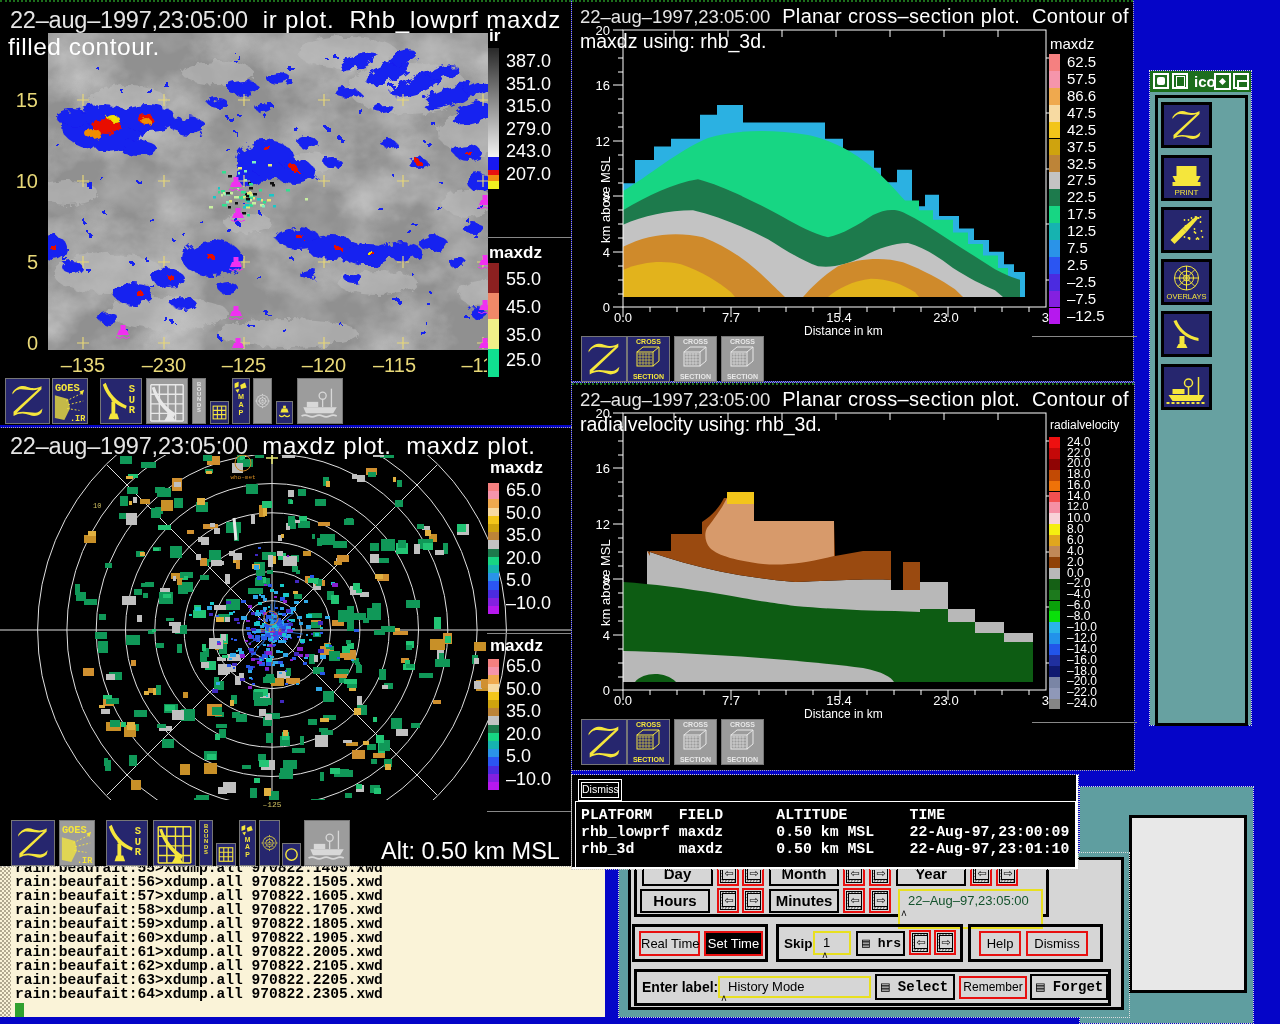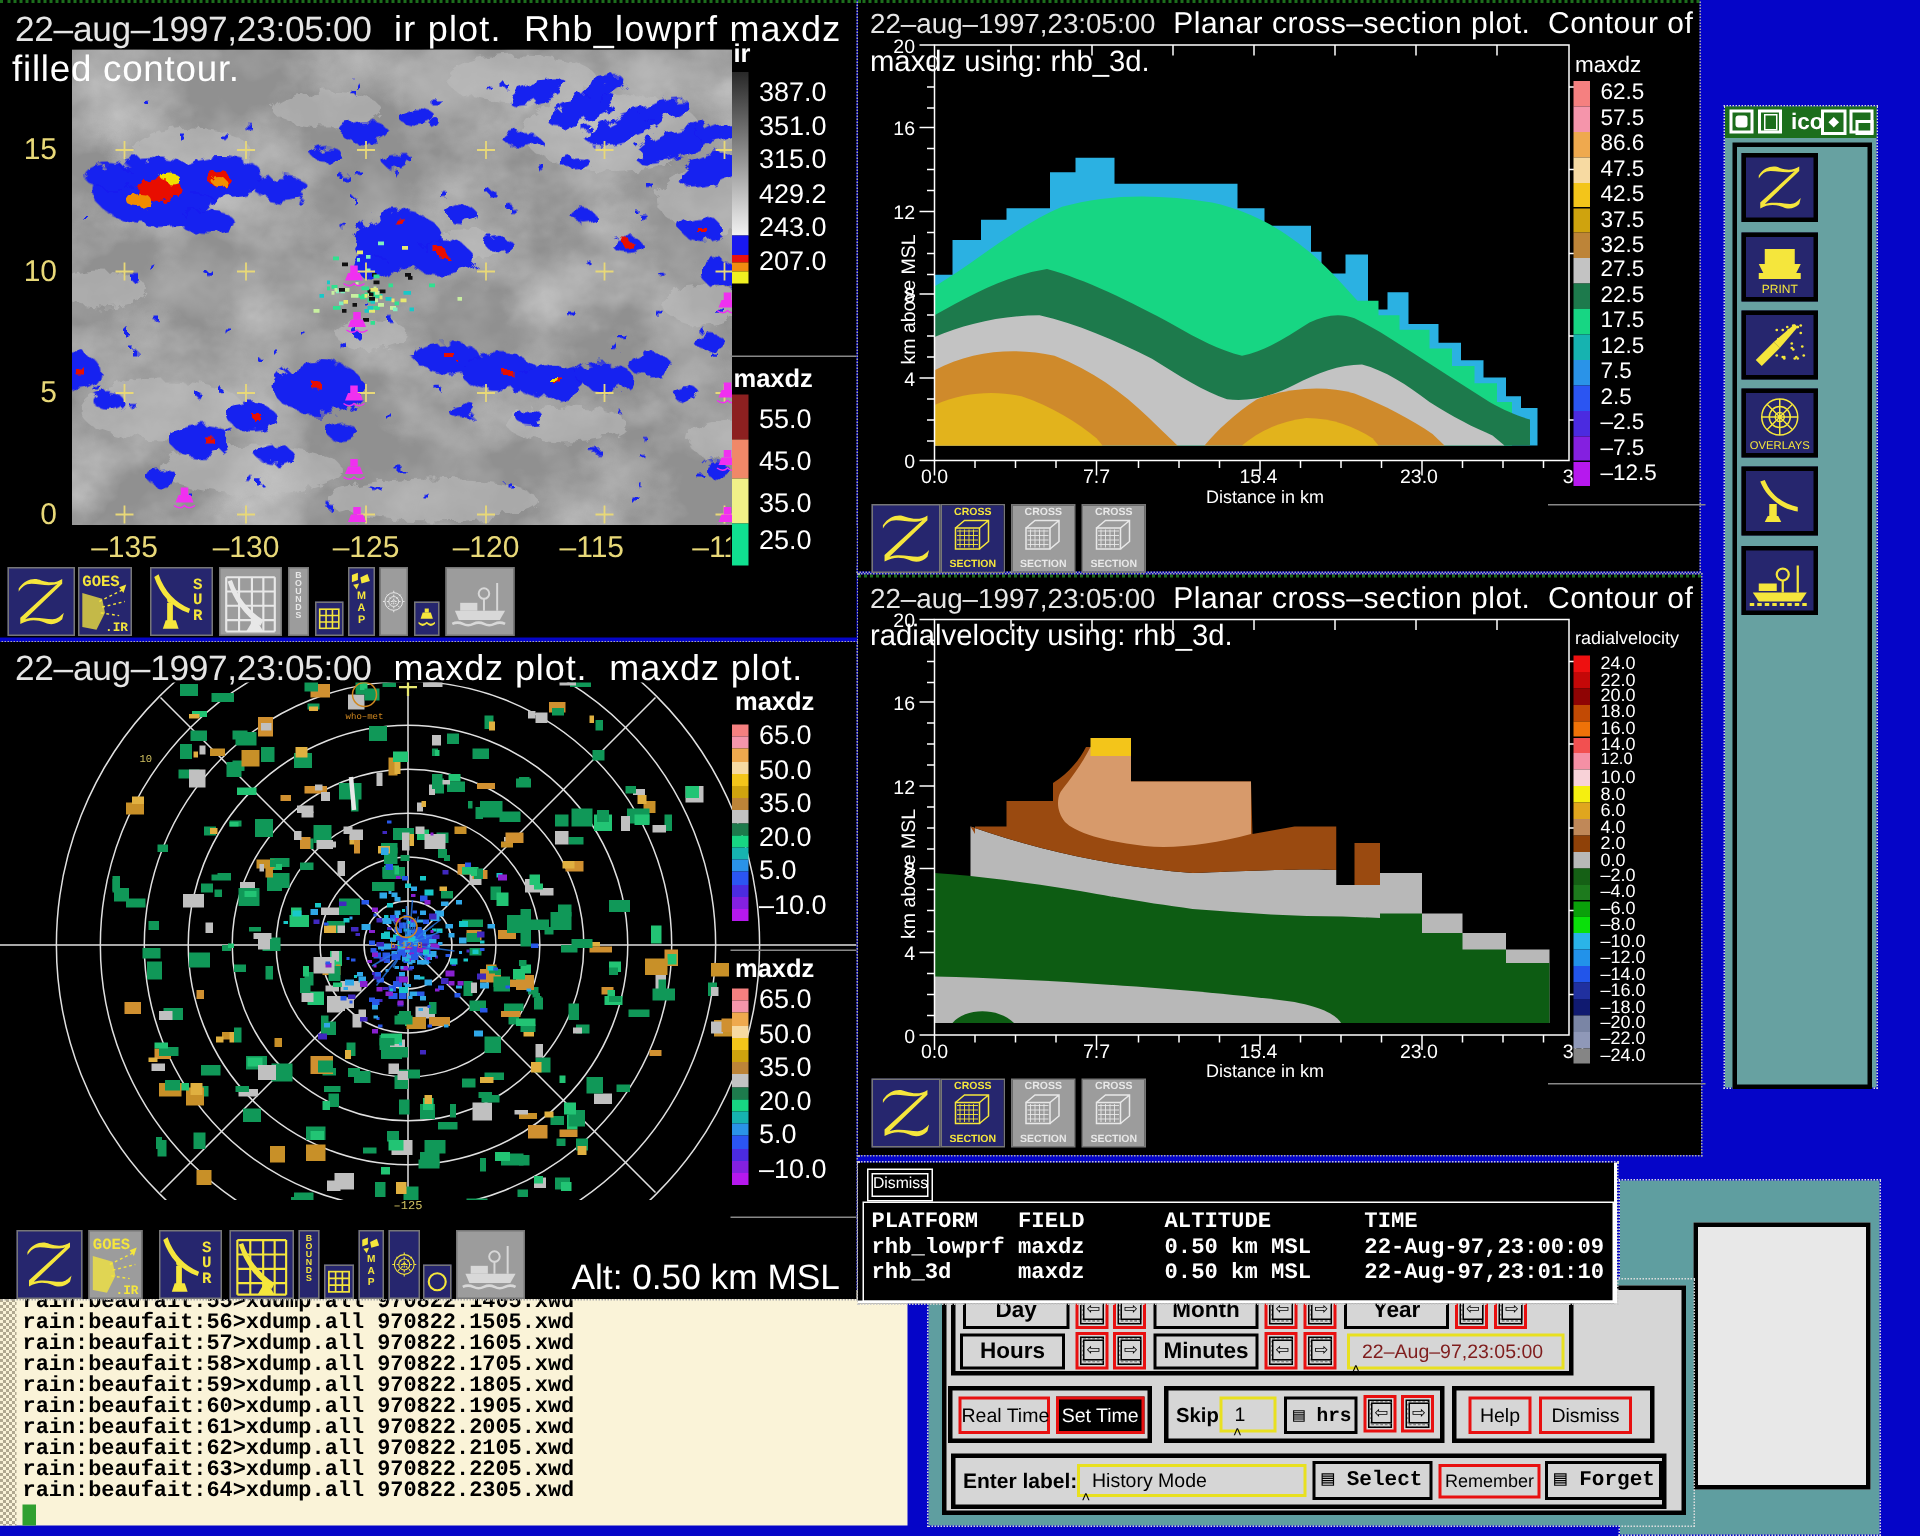--- a/index.html
+++ b/index.html
@@ -443,36 +443,36 @@
       <path d="M-7 4 Q-3 7 0 4 Q3 7 7 4"></path>
     </g>
   </svg>
 <div class="abs ws" style="left:10px;top:6px;font-size:23px"><span class="y" style="font-size:23.5px;letter-spacing:-0.2px">22–aug–1997,23:05:00</span><span style="color:#fff;font-size:24px;letter-spacing:0.8px">&nbsp; ir plot. &nbsp;Rhb_lowprf maxdz</span></div>
 <div class="abs ws" style="left:8px;top:33px;font-size:24.5px;color:#fff;letter-spacing:0.5px">filled contour.</div>
 <div class="abs ws" style="left:8px;top:89px;width:30px;text-align:right;color:#e8d878;font-size:20px">15</div>
 <div class="abs ws" style="left:8px;top:170px;width:30px;text-align:right;color:#e8d878;font-size:20px">10</div>
 <div class="abs ws" style="left:8px;top:251px;width:30px;text-align:right;color:#e8d878;font-size:20px">5</div>
 <div class="abs ws" style="left:8px;top:332px;width:30px;text-align:right;color:#e8d878;font-size:20px">0</div>
 <div class="abs" style="left:53px;top:354px;width:60px;text-align:center;color:#e8d878;font-size:20px">–135</div>
-<div class="abs" style="left:134px;top:354px;width:60px;text-align:center;color:#e8d878;font-size:20px">–130</div>
+<div class="abs" style="left:134px;top:354px;width:60px;text-align:center;color:#e8d878;font-size:20px">–230</div>
 <div class="abs" style="left:214px;top:354px;width:60px;text-align:center;color:#e8d878;font-size:20px">–125</div>
 <div class="abs" style="left:294px;top:354px;width:60px;text-align:center;color:#e8d878;font-size:20px">–120</div>
 <div class="abs" style="left:373px;top:354px;width:60px;color:#e8d878;font-size:20px">–115</div>
 <div class="abs" style="left:453px;top:354px;width:60px;text-align:center;color:#e8d878;font-size:20px">–110</div>
 <div class="abs" style="left:487px;top:350px;width:84px;height:27px;background:#000"></div>
 <div class="abs ws" style="left:489px;top:26px;color:#fff;font-size:17px;font-weight:bold">ir</div>
 <div class="abs" style="left:488px;top:48px;width:11px;height:109px;background:linear-gradient(#282828,#f2f2f2)"></div>
 <div class="abs" style="left:488px;top:157px;width:11px;height:13px;background:#1818f0"></div>
 <div class="abs" style="left:488px;top:170px;width:11px;height:5px;background:#e81010"></div>
 <div class="abs" style="left:488px;top:175px;width:11px;height:6px;background:#f08c10"></div>
 <div class="abs" style="left:488px;top:181px;width:11px;height:8px;background:#f0f020"></div>
 <div class="abs ws" style="left:506px;top:51px;color:#fff;font-size:18px">387.0</div>
 <div class="abs ws" style="left:506px;top:74px;color:#fff;font-size:18px">351.0</div>
 <div class="abs ws" style="left:506px;top:96px;color:#fff;font-size:18px">315.0</div>
-<div class="abs ws" style="left:506px;top:119px;color:#fff;font-size:18px">429.2</div>
+<div class="abs ws" style="left:506px;top:119px;color:#fff;font-size:18px">279.0</div>
 <div class="abs ws" style="left:506px;top:141px;color:#fff;font-size:18px">243.0</div>
 <div class="abs ws" style="left:506px;top:164px;color:#fff;font-size:18px">207.0</div>
 <div class="abs" style="left:487px;top:237px;width:84px;height:1px;background:#888"></div>
 <div class="abs ws" style="left:489px;top:243px;color:#fff;font-size:17px;font-weight:bold">maxdz</div>
 <div class="abs" style="left:488px;top:263px;width:11px;height:30px;background:#8c2020"></div>
 <div class="abs" style="left:488px;top:293px;width:11px;height:26px;background:#f08868"></div>
 <div class="abs" style="left:488px;top:319px;width:11px;height:30px;background:#f0f088"></div>
 <div class="abs" style="left:488px;top:349px;width:11px;height:28px;background:#10e090"></div>
 <div class="abs ws" style="left:506px;top:269px;color:#fff;font-size:18px">55.0</div>
 <div class="abs ws" style="left:506px;top:297px;color:#fff;font-size:18px">45.0</div>
@@ -1844,21 +1844,21 @@
 <div class="abs" style="left:843px;top:888px;width:22px;height:25px;background:#d6d6d6;border:2px solid #e81010;box-sizing:border-box">
     <div style="position:absolute;left:1px;top:1px;right:1px;bottom:1px;background:repeating-conic-gradient(#888 0% 25%, #d6d6d6 0% 50%) 0 0/3px 3px;border:1px solid #000">
       <div style="position:absolute;left:1px;top:1px;width:12px;height:12px;background:#d6d6d6;border:1px solid #000;font-size:11px;line-height:12px;text-align:center;color:#000">⇦</div>
     </div>
   </div>
 <div class="abs" style="left:869px;top:888px;width:22px;height:25px;background:#d6d6d6;border:2px solid #e81010;box-sizing:border-box">
     <div style="position:absolute;left:1px;top:1px;right:1px;bottom:1px;background:repeating-conic-gradient(#888 0% 25%, #d6d6d6 0% 50%) 0 0/3px 3px;border:1px solid #000">
       <div style="position:absolute;left:1px;top:1px;width:12px;height:12px;background:#d6d6d6;border:1px solid #000;font-size:11px;line-height:12px;text-align:center;color:#000">⇨</div>
     </div>
   </div>
-<div class="abs" style="left:898px;top:889px;width:145px;height:24px;background:#d6d6d6;border:2px solid #e8e020;box-sizing:border-box;color:#7f1d1d;font-size:13px;line-height:20px;white-space:nowrap;padding-left:8px;font-family:'Liberation Sans'">22–Aug–97,23:05:00</div>
+<div class="abs" style="left:898px;top:889px;width:145px;height:40px;background:#d6d6d6;border:2px solid #e8e020;box-sizing:border-box;color:#14532d;font-size:13px;line-height:20px;white-space:nowrap;padding-left:8px;font-family:'Liberation Sans'">22–Aug–97,23:05:00</div>
 <div class="abs" style="left:901px;top:908px;color:#000;font-size:10px">˄</div>
 <div class="abs" style="left:632px;top:924px;width:136px;height:38px;border:3px solid #000;box-sizing:border-box"></div>
 <div class="abs" style="left:639px;top:931px;width:61px;height:25px;background:#d6d6d6;border:2px solid #e81010;box-sizing:border-box;color:#000;font-size:13px;font-weight:normal;text-align:center;line-height:21px;white-space:nowrap;font-family:'Liberation Sans'">Real Time</div>
 <div class="abs" style="left:704px;top:931px;width:59px;height:25px;background:#000;border:2px solid #e81010;box-sizing:border-box;color:#fff;font-size:13px;font-weight:normal;text-align:center;line-height:21px;white-space:nowrap;font-family:'Liberation Sans'">Set Time</div>
 <div class="abs" style="left:776px;top:924px;width:187px;height:38px;border:3px solid #000;box-sizing:border-box"></div>
 <div class="abs ws" style="left:784px;top:936px;font-size:13.5px;font-weight:bold;color:#000">Skip</div>
 <div class="abs" style="left:813px;top:931px;width:38px;height:24px;background:#d6d6d6;border:2px solid #e8e020;box-sizing:border-box;color:#000;font-size:13px;line-height:20px;white-space:nowrap;padding-left:8px;font-family:'Liberation Sans'">1</div>
 <div class="abs" style="left:822px;top:950px;color:#000;font-size:10px">˄</div>
 <div class="abs mono" style="left:856px;top:931px;width:49px;height:25px;background:#d6d6d6;border:2px solid #000;box-sizing:border-box;color:#000;font-size:13px;font-weight:bold;line-height:21px;white-space:nowrap;padding-left:4px">▤&nbsp;hrs</div>
 <div class="abs" style="left:909px;top:930px;width:22px;height:25px;background:#d6d6d6;border:2px solid #e81010;box-sizing:border-box">

